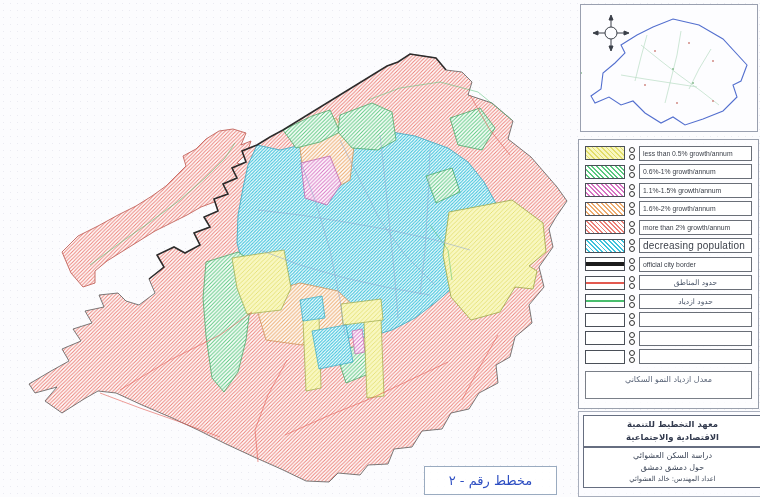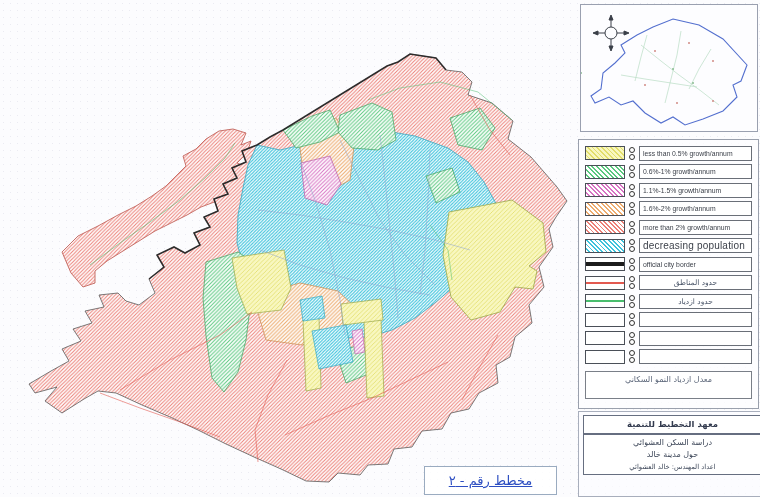--- a/index.html
+++ b/index.html
@@ -52,21 +52,21 @@
     line-height:1.5;padding:2px 0;}
   .study{margin-top:0;border:1px solid #666e80;background:#fff;text-align:center;direction:rtl;
     font-family:"DejaVu Sans",sans-serif;font-size:8px;color:#3a4456;line-height:1.55;padding:2px 0;}
   .study .l3{font-size:6.8px;}
 
   
   .plan{position:absolute;left:424px;top:466px;width:133px;height:29px;
     border:1px solid #9aabc0;background:rgba(255,255,255,.85);box-sizing:border-box;
     display:flex;align-items:center;justify-content:center;direction:rtl;
     font-family:"DejaVu Sans",sans-serif;font-size:13px;color:var(--c-plan-label-blue);}
-  .plan span{text-decoration:underline;}
+  .plan span{}
 </style>
 </head>
 <body>
 
 <div class="canvas">
 
   <svg class="mapsvg" width="760" height="497" viewBox="0 0 760 497">
     <defs>
       <pattern id="h-red" patternUnits="userSpaceOnUse" width="3.6" height="3.6">
         <rect width="3.6" height="3.6" fill="#ffffff"></rect>
@@ -287,24 +287,25 @@
         </div>
       <div class="lbl"></div>
     </div>
 
     <div class="lcaption">معدل ازدياد النمو السكاني</div>
   </div>
 
   <div class="credits">
     <div class="inst">
       <div>معهد التخطيط للتنمية</div>
+      <div>الاقتصادية والاجتماعية</div>
     </div>
     <div class="study">
       <div>دراسة السكن العشوائي</div>
-      <div>حول مدينة خالد</div>
+      <div>حول دمشق دمشق</div>
       <div class="l3">اعداد المهندس: خالد العشوائي</div>
     </div>
   </div>
 
   <div class="plan">
     <span>مخطط رقم - ٢</span>
   </div>
 
 </div>
 

